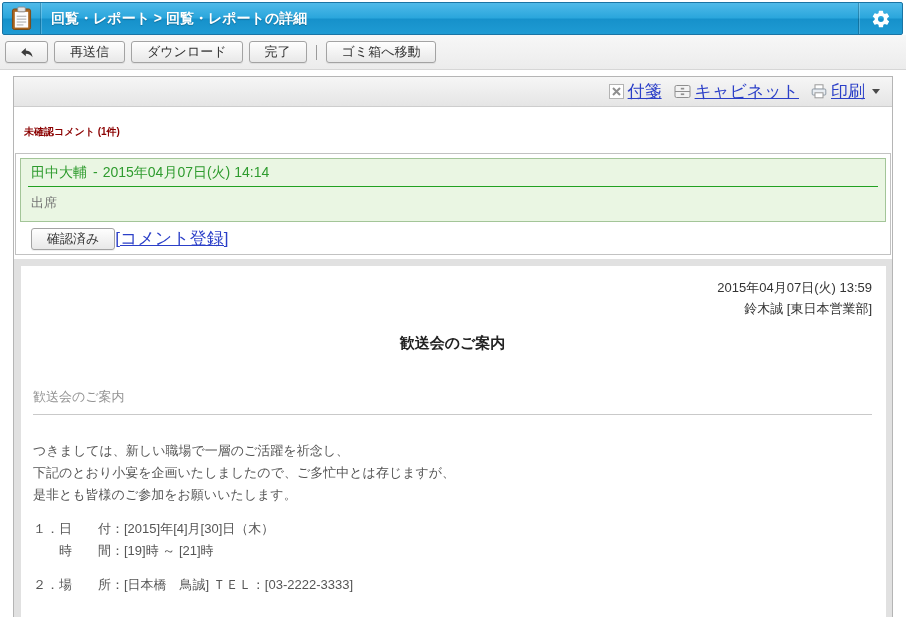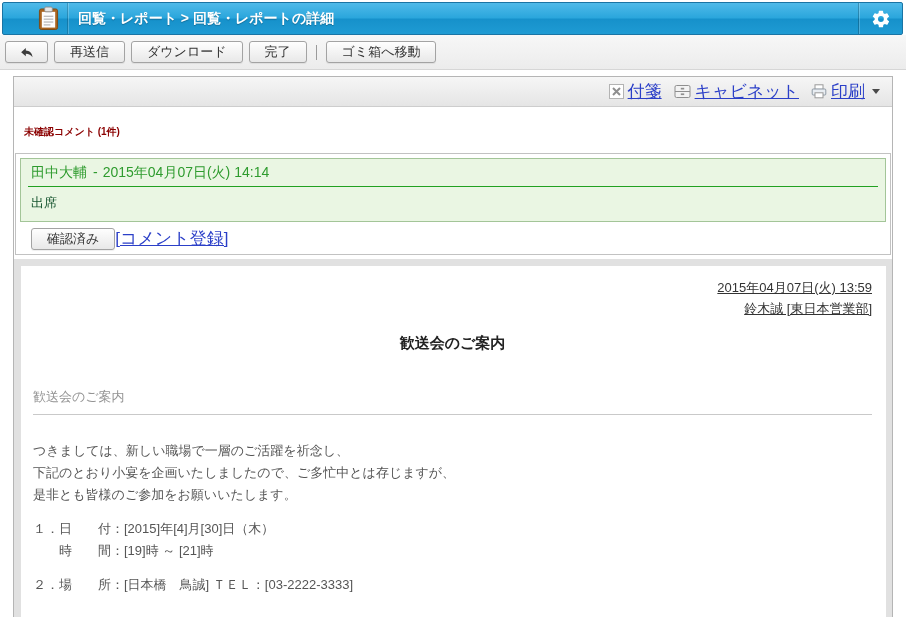--- a/index.html
+++ b/index.html
@@ -2,21 +2,21 @@
 <html><head>
 <meta charset="utf-8">
 <style>
   * { margin: 0; padding: 0; box-sizing: border-box; }
   html, body { width: 906px; height: 618px; overflow: hidden; background: #fff;
     font-family: "Liberation Sans", "DejaVu Sans", sans-serif; }
 
   
   .titlebar { margin: 2px 3px 0 2px; height: 33px; display: flex; align-items: stretch;
     background: linear-gradient(180deg, #4fbae9 0%, #2aa6dc 48%, #1691cb 52%, #1f9bd3 100%);
-    border: 1px solid #1a74a4; border-radius: 2px; padding-left: 27px; }
+    border: 1px solid #1a74a4; border-radius: 2px; }
   .tb-icon { width: 38px; display: flex; align-items: center; justify-content: center;
     border-right: 1px solid rgba(0,0,0,0.18); box-shadow: 1px 0 0 rgba(255,255,255,0.22); }
   .tb-title { flex: 1; display: flex; align-items: center; padding-left: 10px;
     color: #fff; font-weight: bold; font-size: 14px; text-shadow: 0 1px 1px rgba(0,0,0,0.25); }
   .tb-gear { width: 44px; display: flex; align-items: center; justify-content: center;
     border-left: 1px solid rgba(0,0,0,0.22); box-shadow: inset 1px 0 0 rgba(255,255,255,0.22);
     cursor: pointer; }
 
   
   .toolbar { height: 35px; display: flex; align-items: center; gap: 6px; padding: 0 5px;
@@ -42,27 +42,27 @@
   .caret { width: 0; height: 0; border-left: 4px solid transparent; border-right: 4px solid transparent;
     border-top: 5px solid #4a4a4a; margin-left: 3px; cursor: pointer; }
 
   
   .unread-heading { margin: 18px 10px 14px; font-size: 10px; font-weight: bold; color: #8b0000; }
   .comment-section { margin: 0 1px; border: 1px solid #c2c2c2; padding: 4px; background: #fff; }
   .comment-box { border: 1px solid #a3c598; background: #eaf6e3; }
   .comment-head { padding: 5px 10px 4px; font-size: 14px; color: #2e9b2e; }
   .c-sep { margin: 0 5px 0 6px; }
   .comment-rule { border-top: 1px solid #21a121; margin: 0 7px; height: 0; }
-  .comment-body { padding: 7px 10px 9px; font-size: 13px; color: #14532d; }
+  .comment-body { padding: 7px 10px 9px; font-size: 13px; color: #737373; }
   .comment-actions { display: flex; justify-content: flex-start; align-items: center; margin-top: 5px; margin-left: 11px; }
 
   
   .doc-frame { margin-top: 4px; background: #e1e1e1; padding: 7px 6px 0 7px; height: 600px; }
   .doc-page { background: #fff; height: 100%; padding: 12px 14px 0 12px; font-size: 13px; color: #555; }
-  .doc-date, .doc-author { text-align: right; line-height: 20px; color: #333; text-decoration: underline; }
+  .doc-date, .doc-author { text-align: right; line-height: 20px; color: #333; }
   .doc-author { margin-top: 1px; }
   .doc-title { text-align: center; font-weight: bold; font-size: 15px; color: #222;
     margin-top: 13px; line-height: 22px; }
   .doc-subject { color: #949494; margin-top: 33px; line-height: 20px; }
   .doc-rule { border: 0; border-top: 1px solid #c9c9c9; margin: 7px 0 0; }
   .doc-lines { margin-top: 25px; }
   .doc-line { line-height: 22px; white-space: pre-wrap; }
   .doc-line:empty { min-height: 12px; }
 
   svg { display: block; }

